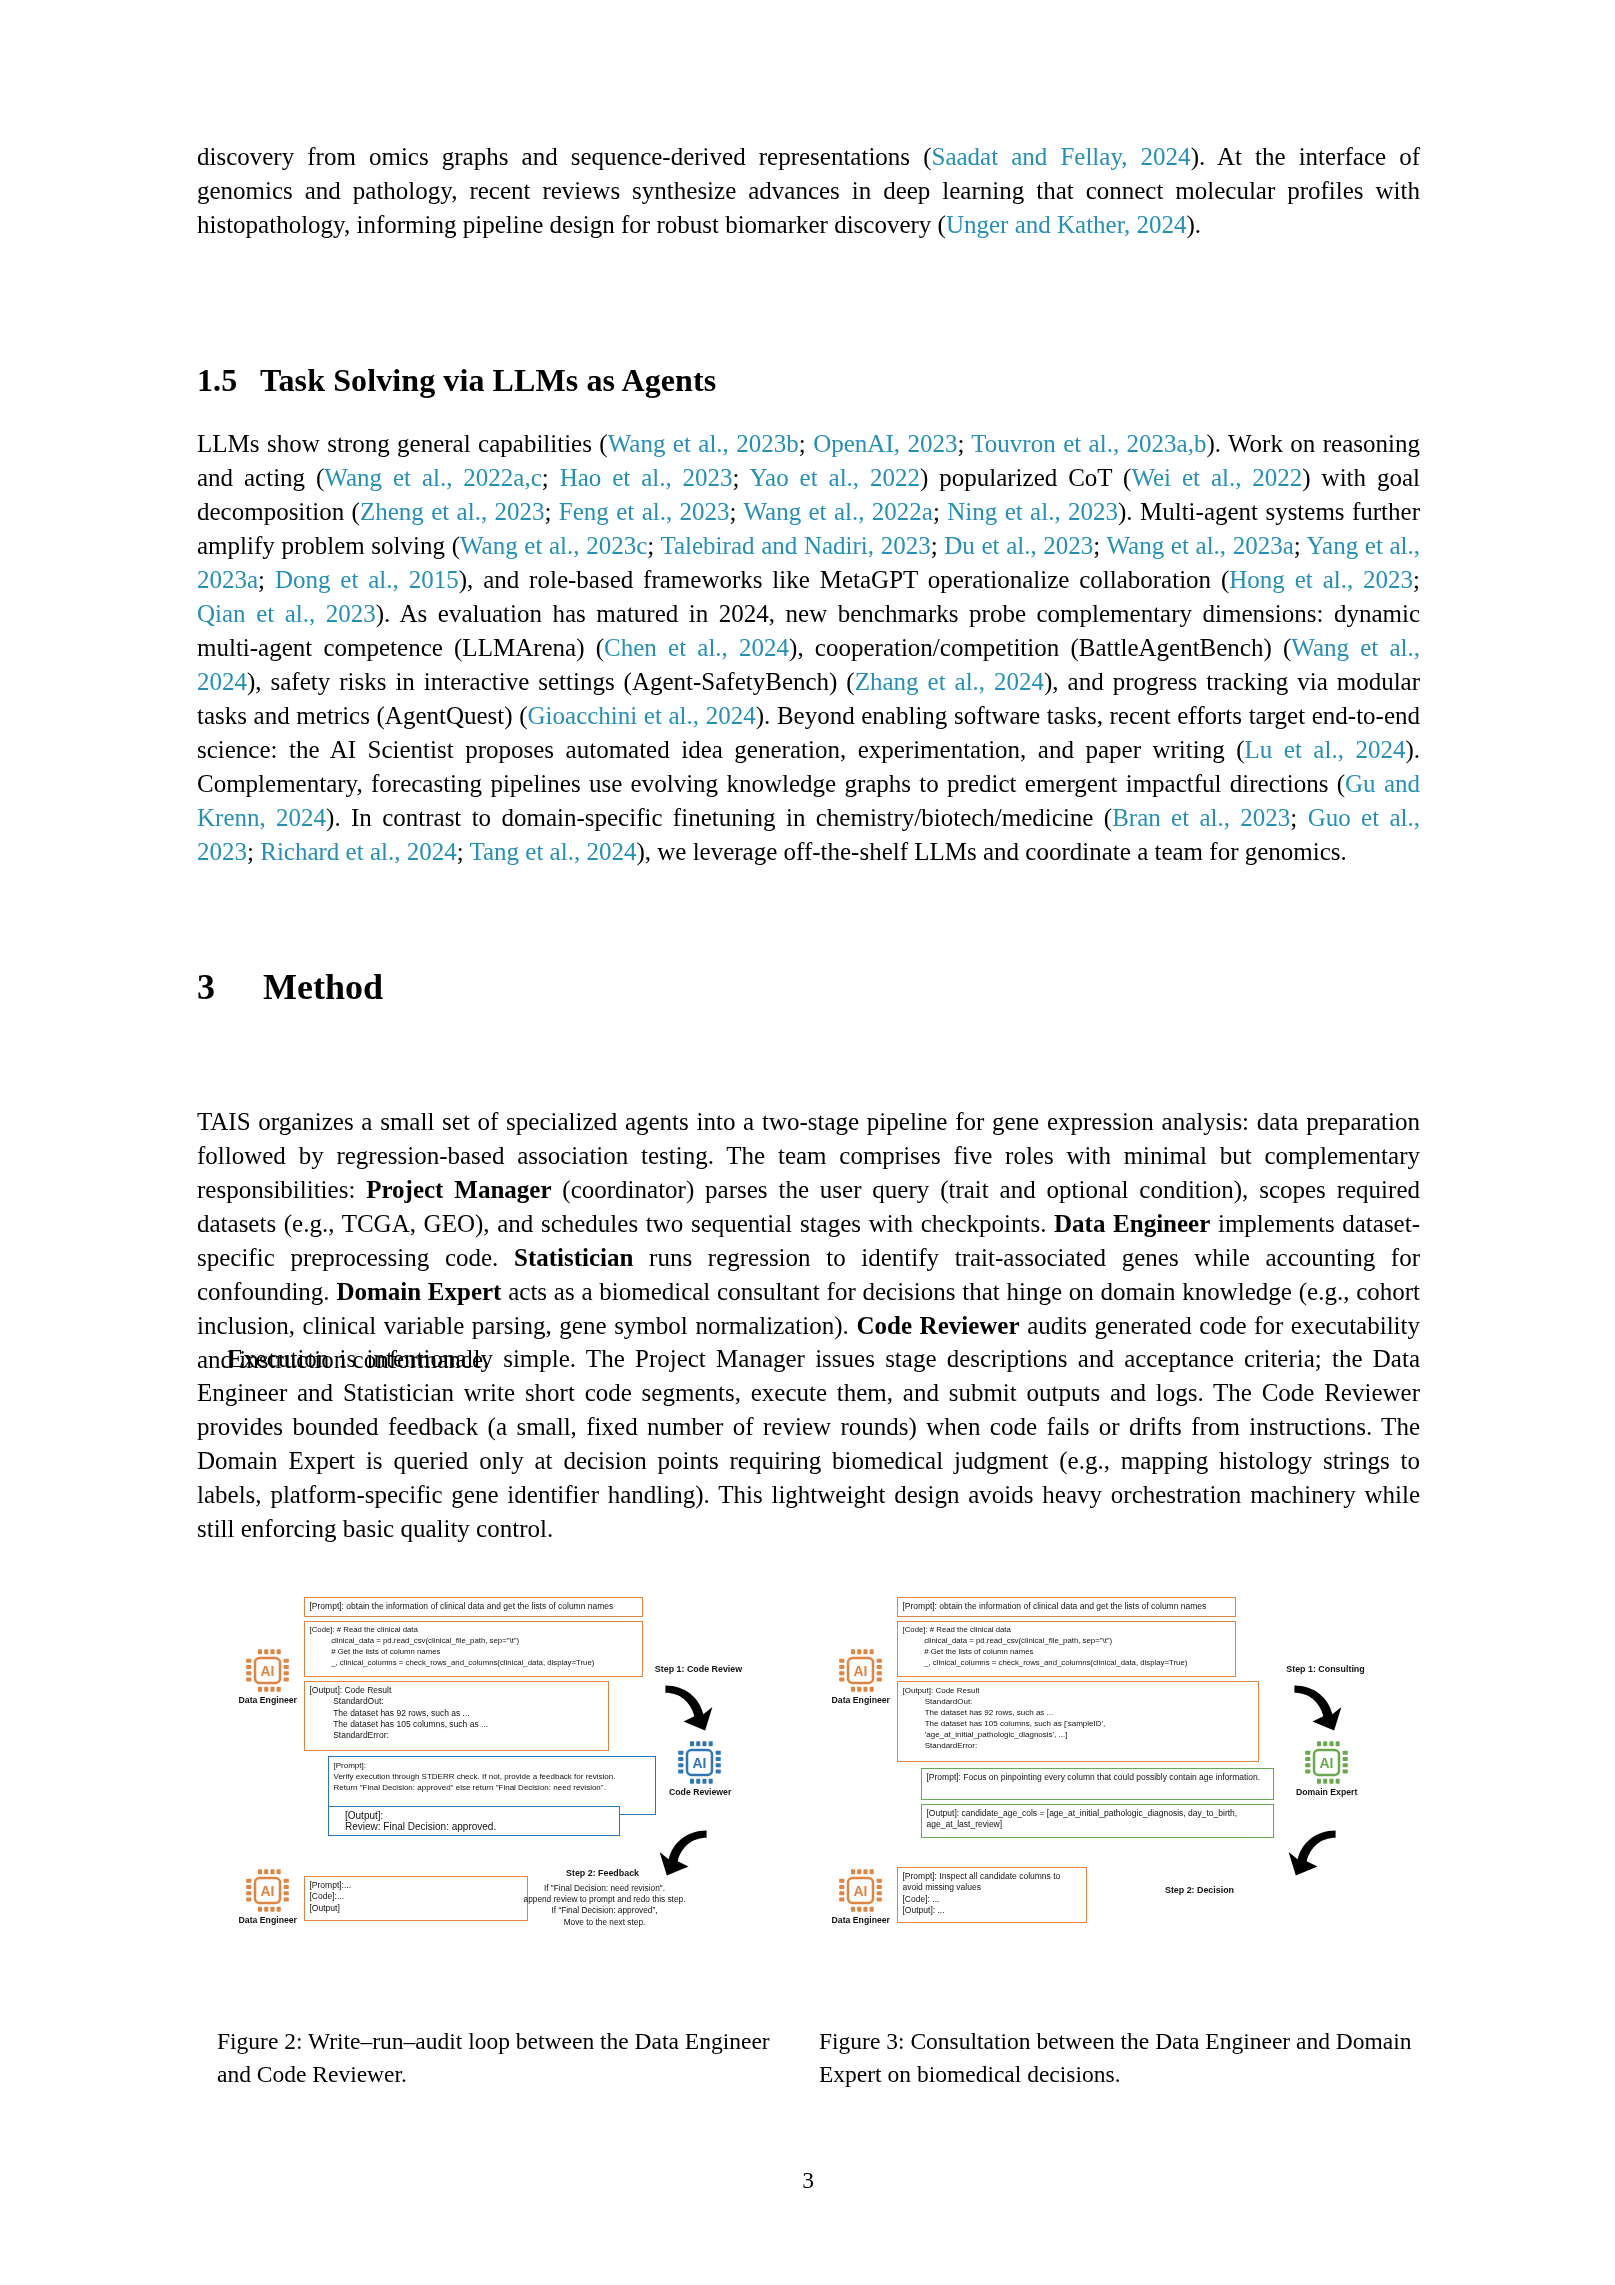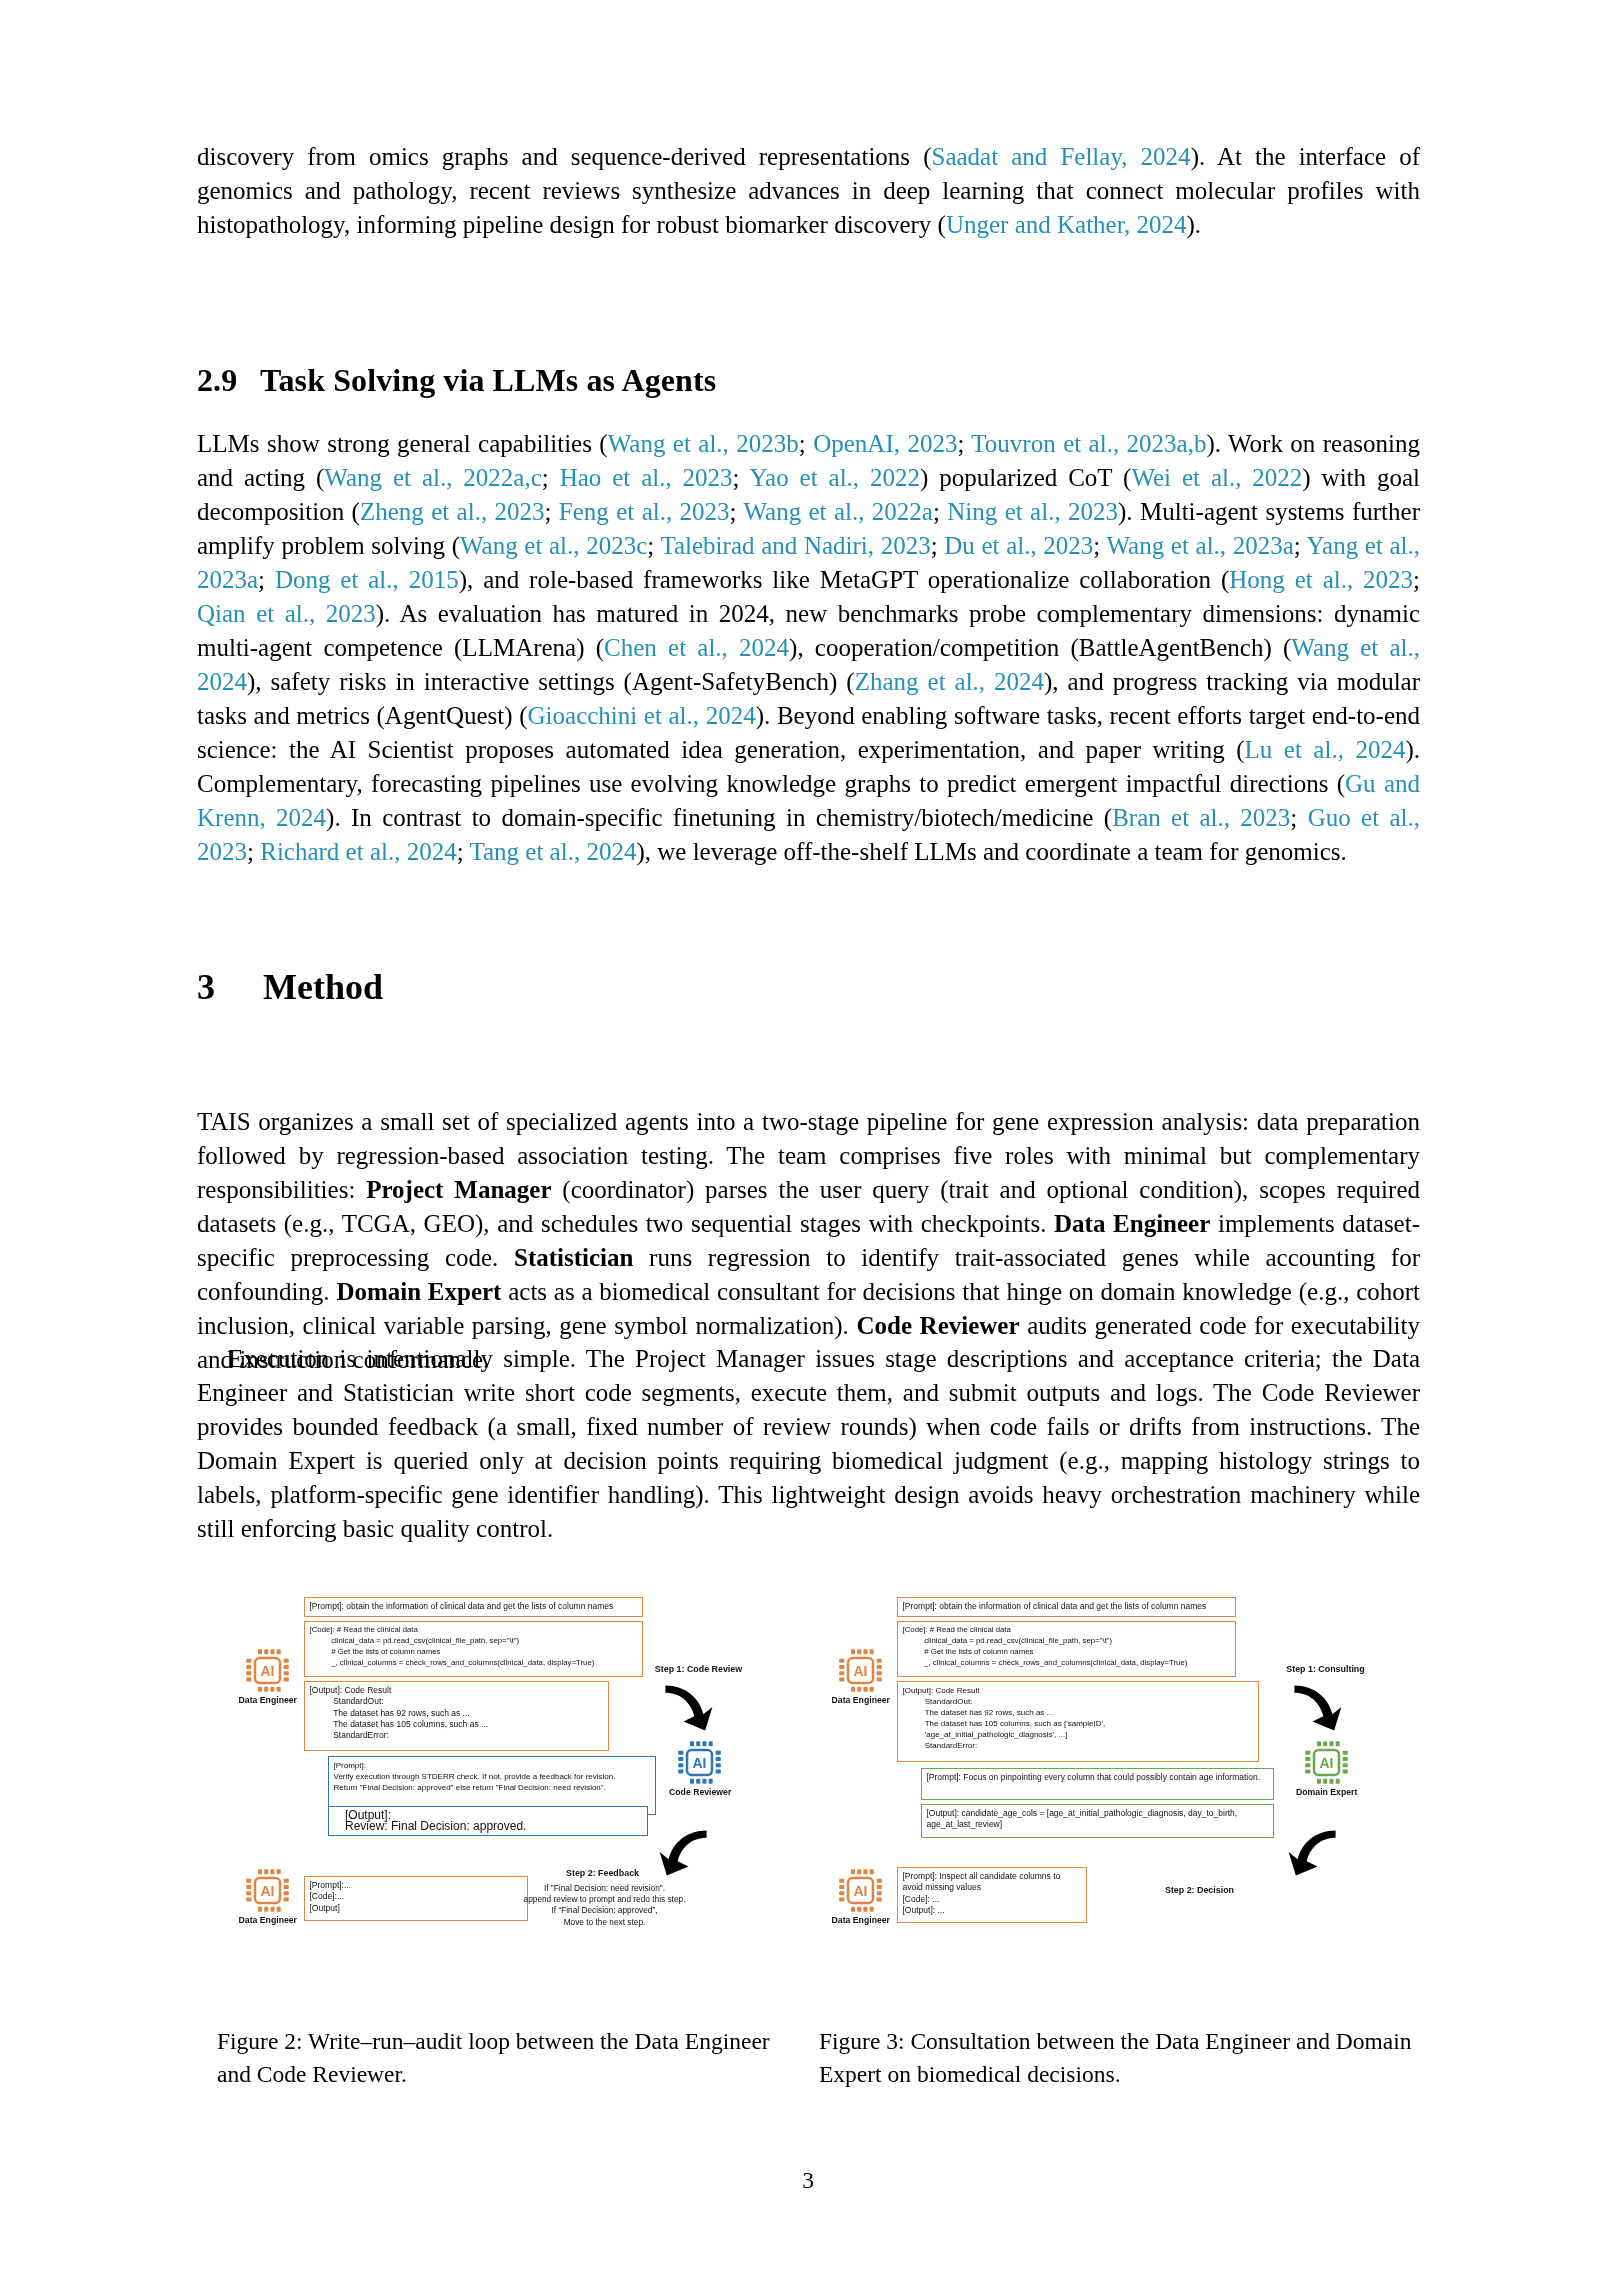--- a/index.html
+++ b/index.html
@@ -143,21 +143,21 @@
     <p class="body">
       discovery from omics graphs and sequence-derived representations (<span class="cite">Saadat and Fellay, 2024</span>). At the
       interface of genomics and pathology, recent reviews synthesize advances in deep learning that connect
       molecular profiles with histopathology, informing pipeline design for robust biomarker discovery (<span class="cite">Unger
       and Kather, 2024</span>).
     </p>
   </div>
 
   <div class="blk" style="top:362px;">
     <h2 class="sec">
-      <span class="num">2.9</span><span>Task Solving via LLMs as Agents</span>
+      <span class="num">1.5</span><span>Task Solving via LLMs as Agents</span>
     </h2>
   </div>
 
   <div class="blk" style="top:427px;">
     <p class="body">
       LLMs show strong general capabilities (<span class="cite">Wang et al., 2023b</span>; <span class="cite">OpenAI, 2023</span>; <span class="cite">Touvron et al., 2023a,b</span>).
       Work on reasoning and acting (<span class="cite">Wang et al., 2022a,c</span>; <span class="cite">Hao et al., 2023</span>; <span class="cite">Yao et al., 2022</span>) popularized CoT
       (<span class="cite">Wei et al., 2022</span>) with goal decomposition (<span class="cite">Zheng et al., 2023</span>; <span class="cite">Feng et al., 2023</span>; <span class="cite">Wang et al., 2022a</span>;
       <span class="cite">Ning et al., 2023</span>). Multi-agent systems further amplify problem solving (<span class="cite">Wang et al., 2023c</span>; <span class="cite">Talebirad
       and Nadiri, 2023</span>; <span class="cite">Du et al., 2023</span>; <span class="cite">Wang et al., 2023a</span>; <span class="cite">Yang et al., 2023a</span>; <span class="cite">Dong et al., 2015</span>), and role-based
@@ -246,21 +246,21 @@
       <div class="dbox orange" style="left:78px; top:84px; width:305px; height:70px;">[Output]: Code Result
           StandardOut:
           The dataset has 92 rows, such as ...
           The dataset has 105 columns, such as ...
           StandardError:</div>
 
       <div class="dbox blue" style="left:102px; top:159px; width:328px; height:59px; font-size:8px; line-height:11px;">[Prompt]:
 Verify execution through STDERR check. If not, provide a feedback for revision.
 Return "Final Decision: approved" else return "Final Decision: need revision".</div>
 
-      <div class="dbox blue" style="left:102px; top:209px; width:320px; height:30px; font-size:12px; line-height:11px;padding-left:16px;">[Output]:
+      <div class="dbox blue" style="left:102px; top:209px; width:292px; height:30px; font-size:10px; line-height:11px;padding-left:16px;">[Output]:
 Review: Final Decision: approved.</div>
 
       <div class="steplbl" style="left:418px; top:67px; width:109px;">Step 1: Code Review</div>
 
       <svg class="arrow" style="left:434px; top:83px;" width="56" height="56" viewBox="0 0 62 62">
         <path d="M6,6 C28,6 44,20 48,38 L58,30 L50,56 L26,46 L38,40 C34,24 22,14 6,14 Z" fill="#000"></path>
       </svg>
 
       <div class="agent" style="left:443px; top:142px;">
         <svg class="chip" viewBox="0 0 64 64">

